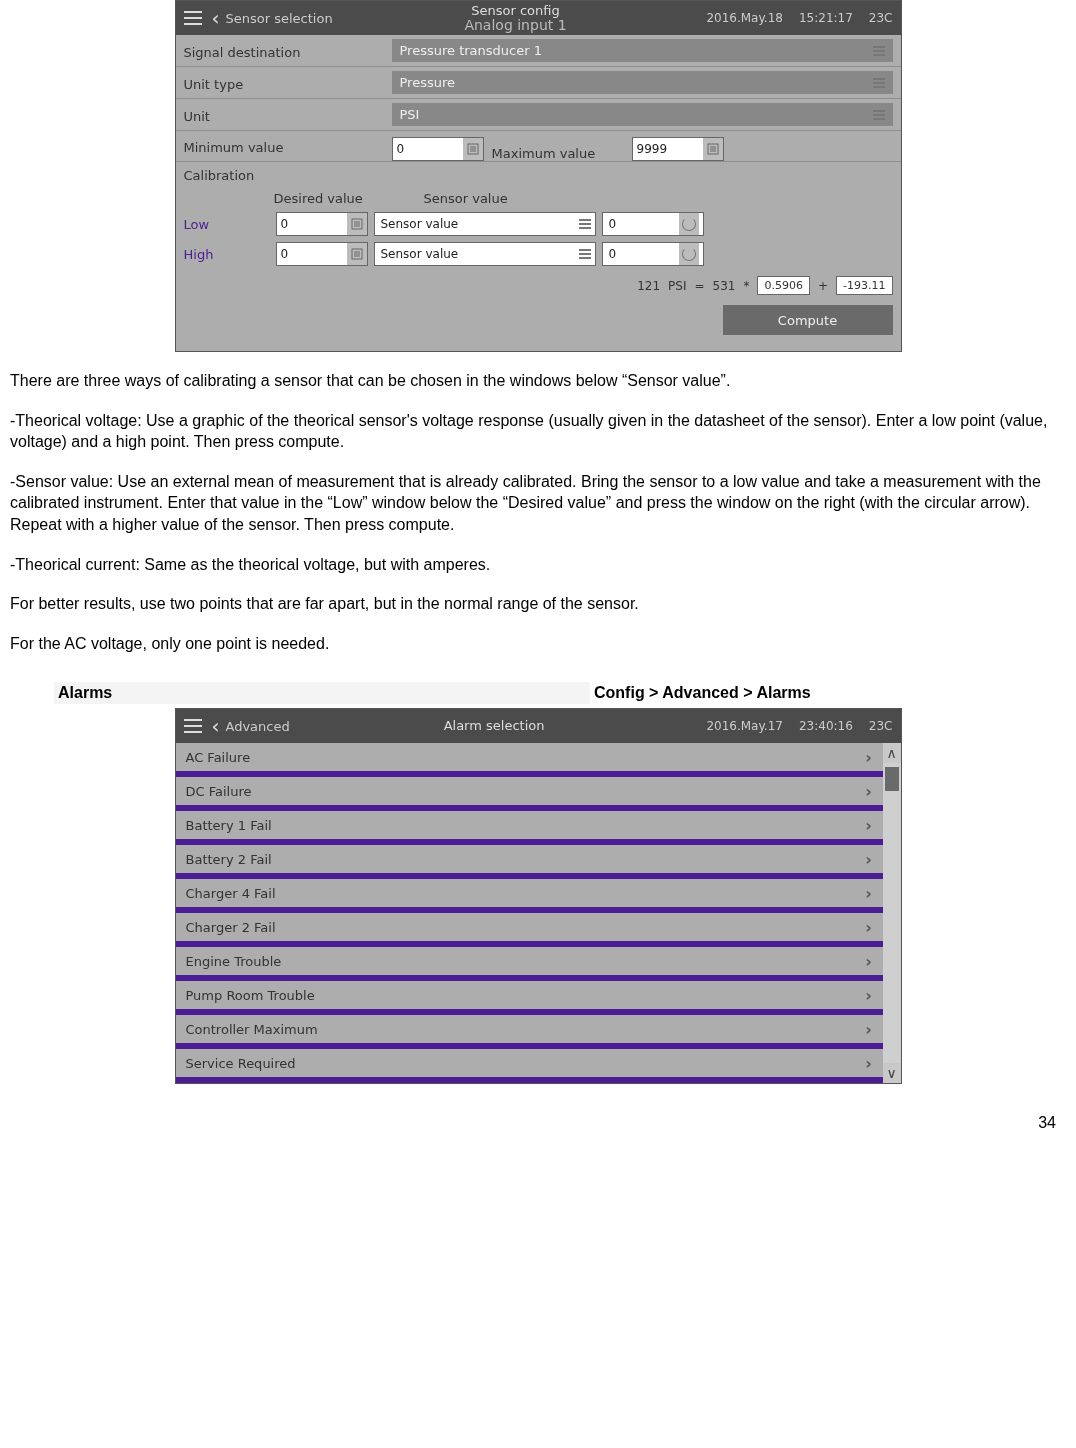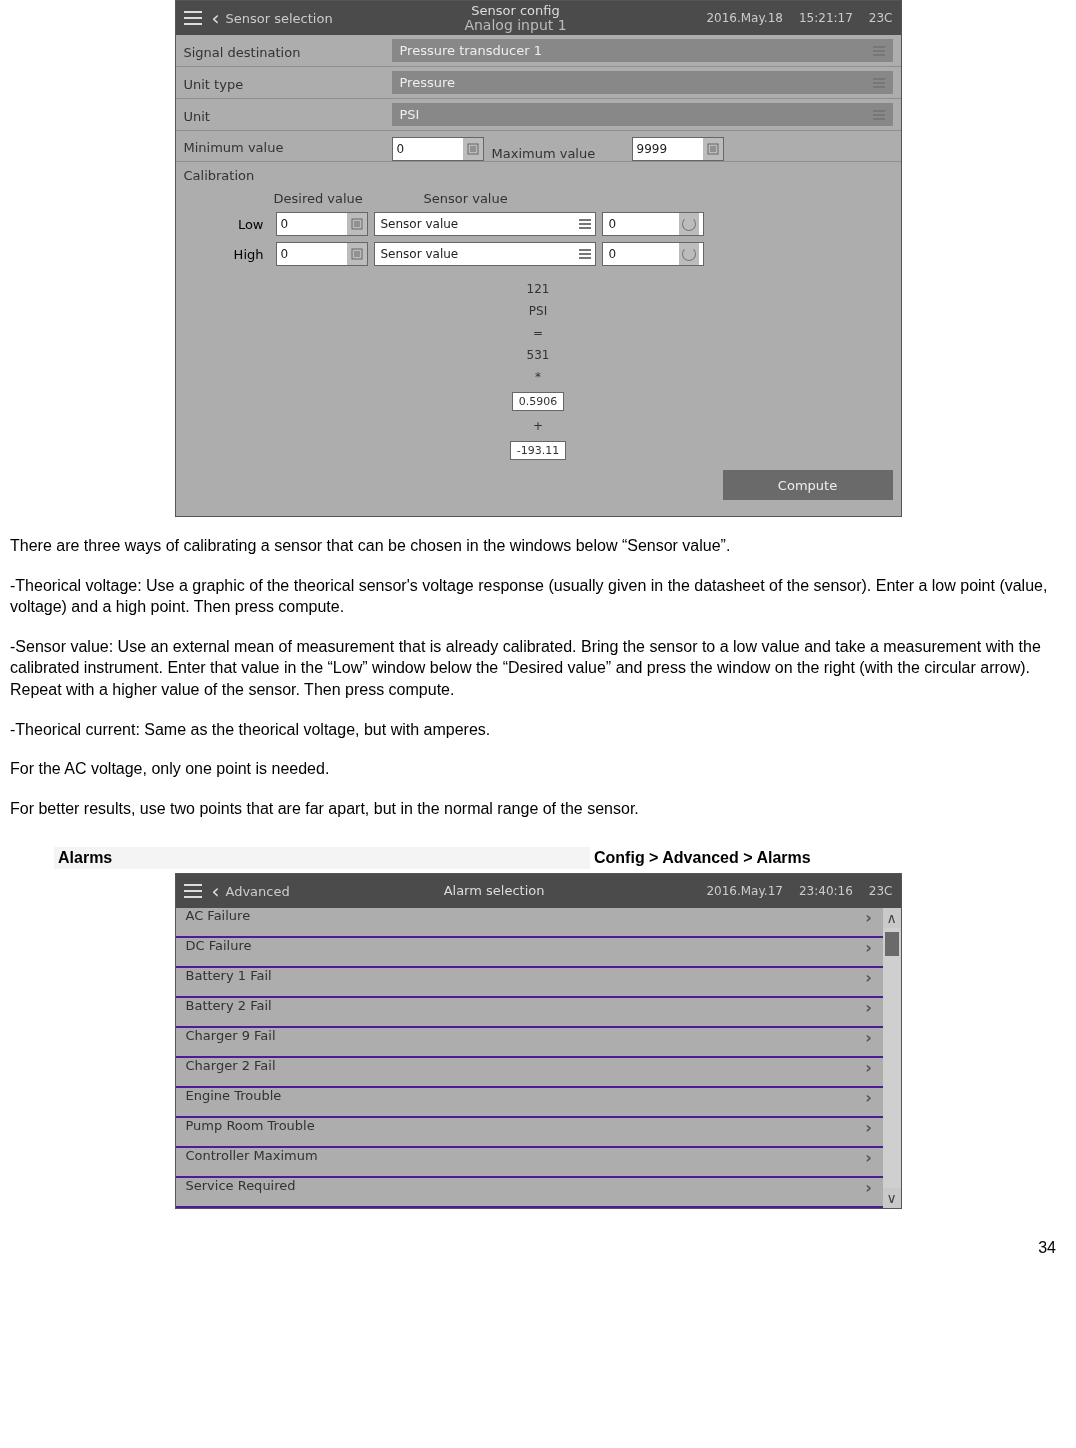--- a/index.html
+++ b/index.html
@@ -91,34 +91,33 @@
     margin: 8px 0 6px 0;
   }
   .calib-headers .sp { width: 90px; }
   .calib-headers .col { width: 150px; text-align:left; }
   .calib-headers .col2 { width: 220px; }
   .calib-row {
     display:flex; align-items:center; gap:6px;
     margin-bottom: 6px;
   }
   .calib-row .rowlbl {
-    width: 80px; text-align:right; padding-right:6px;
-    font-size:13px; color:#000000;
+    width: 80px; padding-right:6px;
+    font-size:13px; color:#4c1d95;
   }
   .selbox { width: 210px; justify-content:space-between; padding:0 4px 0 6px; }
   .valbox { width: 90px; justify-content:space-between; padding:0 4px 0 6px; }
   .triple-bar {
     display:flex; flex-direction:column; gap:2px;
   }
   .triple-bar span { display:block; width:12px; height:2px; background:#777; }
   .formula {
     display:flex; align-items:center; justify-content:flex-end;
     gap: 8px; font-size: 12px; color:#333;
-    margin-top: 16px;
-    flex-direction: column;
+    margin-top: 10px;
   }
   .formula .smallbox {
     background:#fff; border:1px solid #666; padding:2px 6px;
     font-size:11px;
   }
   .compute-btn {
     margin: 10px 0 4px auto;
     width: 170px; height: 30px;
     background:#6a6a6a; color:#eee;
     display:flex; align-items:center; justify-content:center;
@@ -138,22 +137,22 @@
   .section-header .left {
     font-weight: bold; width: 50%;
     background: #f4f4f4; padding: 2px 4px; margin-left: 44px;
   }
   .section-header .right {
     font-weight: bold; flex:1; padding: 2px 4px;
   }
 
   
   .alarm-list .alarm-row {
-    display:flex; 
-    border-bottom:2px solid #4c1d95;
+    display:flex; align-items:center;
+    border-bottom:6px solid #4c1d95;
     background:#adadad; height:28px;
     font-size:13px; padding-left:10px;
     color:#333;
     justify-content: space-between;
   }
   .alarm-list .alarm-row .chev {
     width:28px; text-align:center;
     font-size:16px; font-weight:bold; color:#555;
   }
   .scrollbar {
@@ -349,22 +348,22 @@
         <span>Compute</span>
       </div>
     </div>
   </div>
 
   <div class="bodytext">
     <p>There are three ways of calibrating a sensor that can be chosen in the windows below “Sensor value”.</p>
     <p>-Theorical voltage: Use a graphic of the theorical sensor's voltage response (usually given in the datasheet of the sensor). Enter a low point (value, voltage) and a high point. Then press compute.</p>
     <p>-Sensor value: Use an external mean of measurement that is already calibrated. Bring the sensor to a low value and take a measurement with the calibrated instrument. Enter that value in the “Low” window below the “Desired value” and press the window on the right (with the circular arrow). Repeat with a higher value of the sensor. Then press compute.</p>
     <p>-Theorical current: Same as the theorical voltage, but with amperes.</p>
+    <p>For better results, use two points that are far apart, but in the normal range of the sensor.</p>
     <p>For the AC voltage, only one point is needed.</p>
-    <p>For better results, use two points that are far apart, but in the normal range of the sensor.</p>
   </div>
 
   <div class="section-header">
     <div class="left">Alarms</div>
     <div class="right">Config &gt; Advanced &gt; Alarms</div>
   </div>
 
   <div class="screenshot sc2" style="margin-top:4px;">
     <div class="titlebar">
       <div class="menu-icon">
@@ -393,21 +392,21 @@
           </div>
           <div class="alarm-row">
             <span>Battery 1 Fail</span>
             <span class="chev">›</span>
           </div>
           <div class="alarm-row">
             <span>Battery 2 Fail</span>
             <span class="chev">›</span>
           </div>
           <div class="alarm-row">
-            <span>Charger 9 Fail</span>
+            <span>Charger 4 Fail</span>
             <span class="chev">›</span>
           </div>
           <div class="alarm-row">
             <span>Charger 2 Fail</span>
             <span class="chev">›</span>
           </div>
           <div class="alarm-row">
             <span>Engine Trouble</span>
             <span class="chev">›</span>
           </div>

